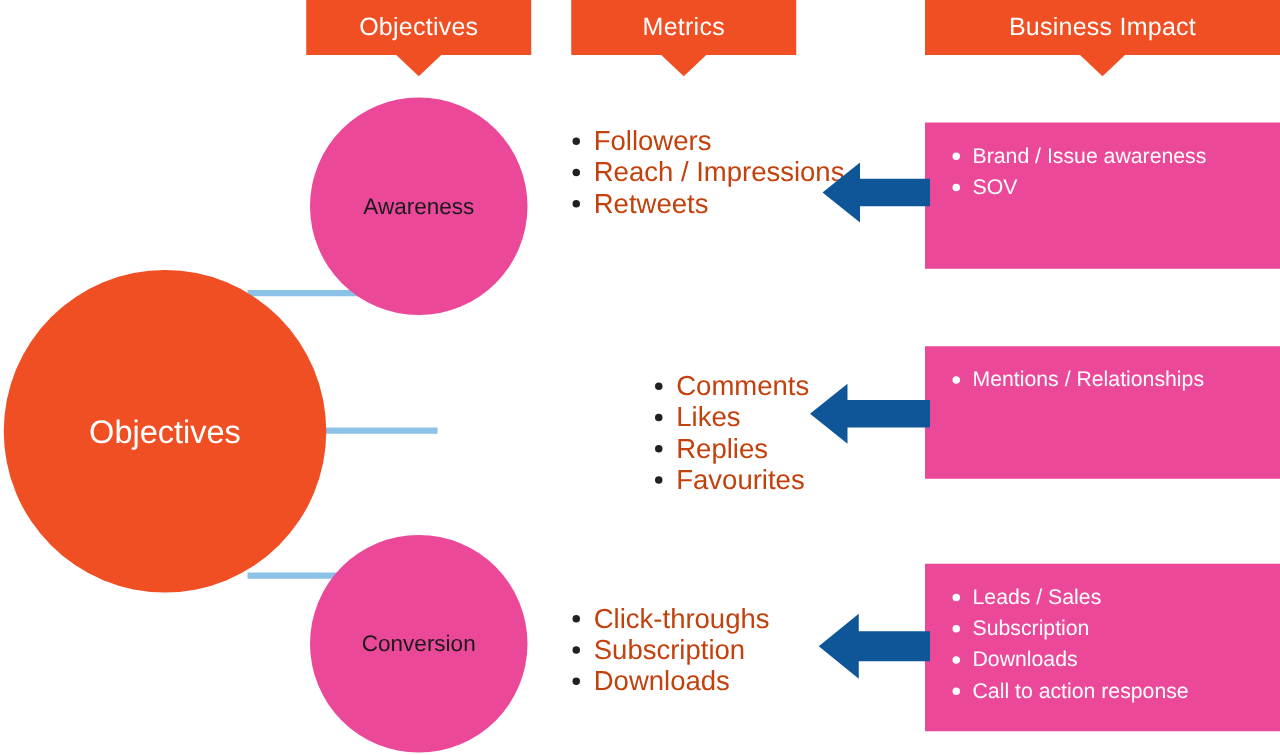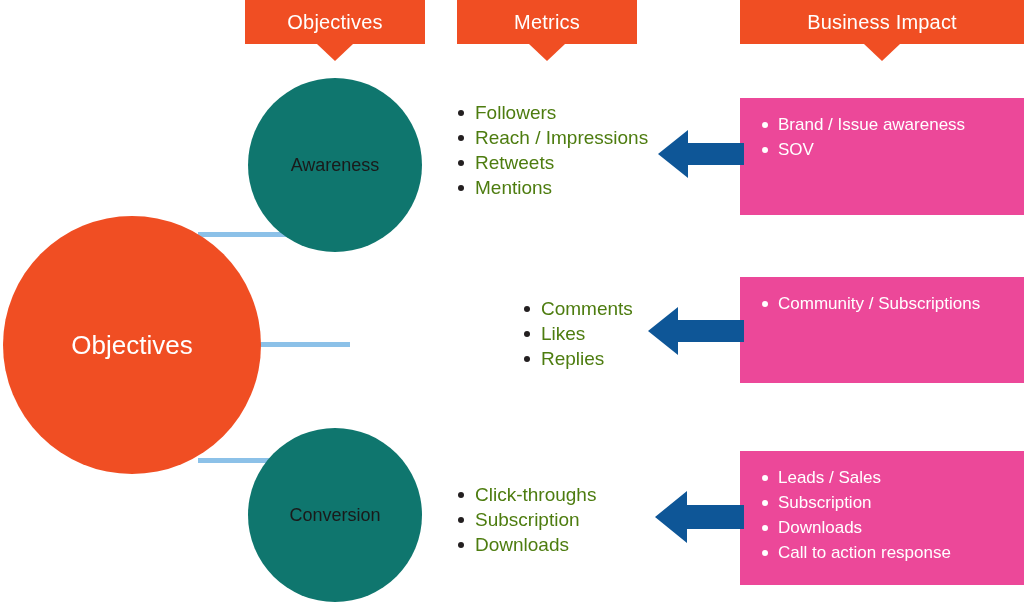--- a/index.html
+++ b/index.html
@@ -36,39 +36,39 @@
     position:absolute;border-radius:50%;
     display:flex;align-items:center;justify-content:center;
     text-align:center;
   }
   #circle-objectives{
     left:3px;top:216px;width:258px;height:258px;
     background:#F04E23;color:#ffffff;font-size:26px;
     z-index:4;
   }
   .circle-blue{
-    background:#0f766e;color:#1a1a1a;font-size:18px;
+    background:#ec4899;color:#1a1a1a;font-size:18px;
     z-index:3;
   }
   #circle-awareness{left:248px;top:78px;width:174px;height:174px;}
   #circle-conversation{left:337px;top:251px;width:174px;height:174px;}
   #circle-conversion{left:248px;top:428px;width:174px;height:174px;}
 
   
   .connector{position:absolute;background:#8CC1E8;height:5px;z-index:1;}
   #connector-awareness{left:198px;top:232px;width:90px;}
   #connector-conversation{left:255px;top:342px;width:95px;}
   #connector-conversion{left:198px;top:458px;width:90px;}
 
   
   .metrics{position:absolute;z-index:2;}
   .metrics ul{list-style:none;margin:0;padding:0;}
   .metrics li{
     position:relative;
-    font-size:19px;color:#4d7c0f;
+    font-size:22px;color:#c2410c;
     line-height:25px;
     padding-left:17px;
     white-space:nowrap;
   }
   .metrics li::before{
     content:"";position:absolute;left:0;top:10px;
     width:6px;height:6px;border-radius:50%;background:#231f20;
   }
   #metrics-awareness{left:458px;top:100px;}
   #metrics-conversation{left:524px;top:296px;}
@@ -133,29 +133,29 @@
 
   <div class="circle circle-blue" id="circle-conversion">
     <span>Conversion</span>
   </div>
 
   <div class="metrics" id="metrics-awareness">
     <ul>
       <li>Followers</li>
       <li>Reach / Impressions</li>
       <li>Retweets</li>
-      <li>Mentions</li>
     </ul>
   </div>
 
   <div class="metrics" id="metrics-conversation">
     <ul>
       <li>Comments</li>
       <li>Likes</li>
       <li>Replies</li>
+      <li>Favourites</li>
     </ul>
   </div>
 
   <div class="metrics" id="metrics-conversion">
     <ul>
       <li>Click-throughs</li>
       <li>Subscription</li>
       <li>Downloads</li>
     </ul>
   </div>
@@ -174,21 +174,21 @@
 
   <div class="impact-box" id="impact-awareness">
     <ul>
       <li>Brand / Issue awareness</li>
       <li>SOV</li>
     </ul>
   </div>
 
   <div class="impact-box" id="impact-conversation">
     <ul>
-      <li>Community / Subscriptions</li>
+      <li>Mentions / Relationships</li>
     </ul>
   </div>
 
   <div class="impact-box" id="impact-conversion">
     <ul>
       <li>Leads / Sales</li>
       <li>Subscription</li>
       <li>Downloads</li>
       <li>Call to action response</li>
     </ul>

